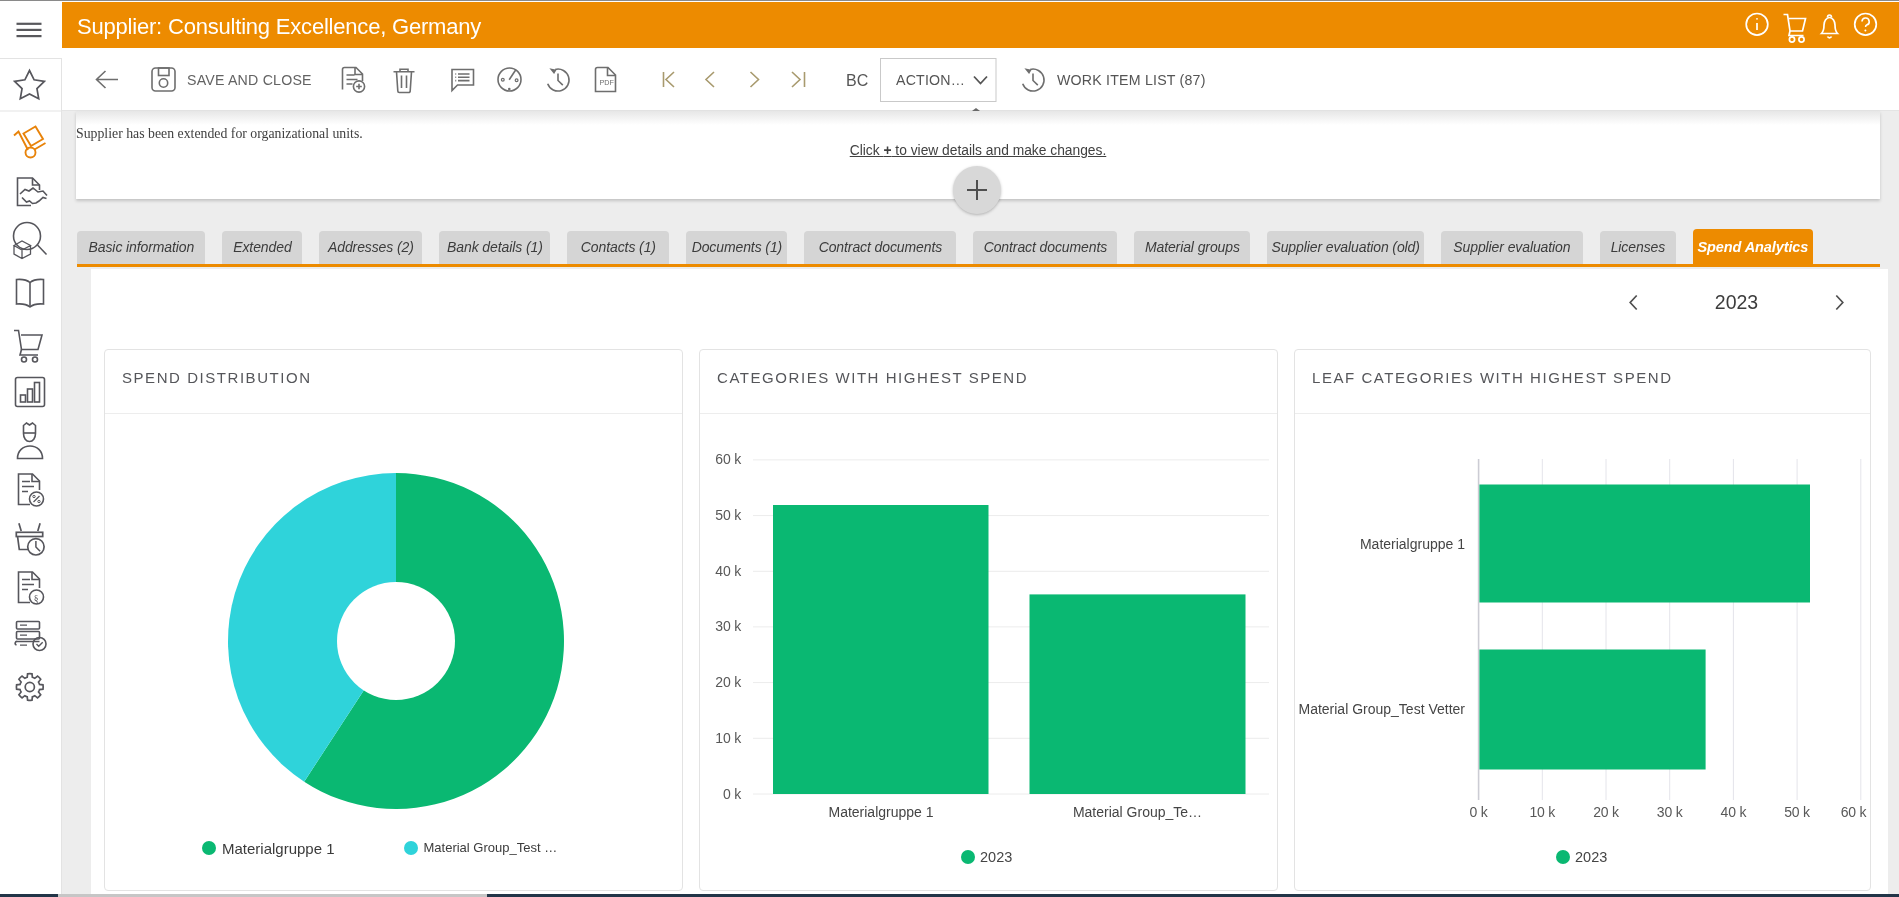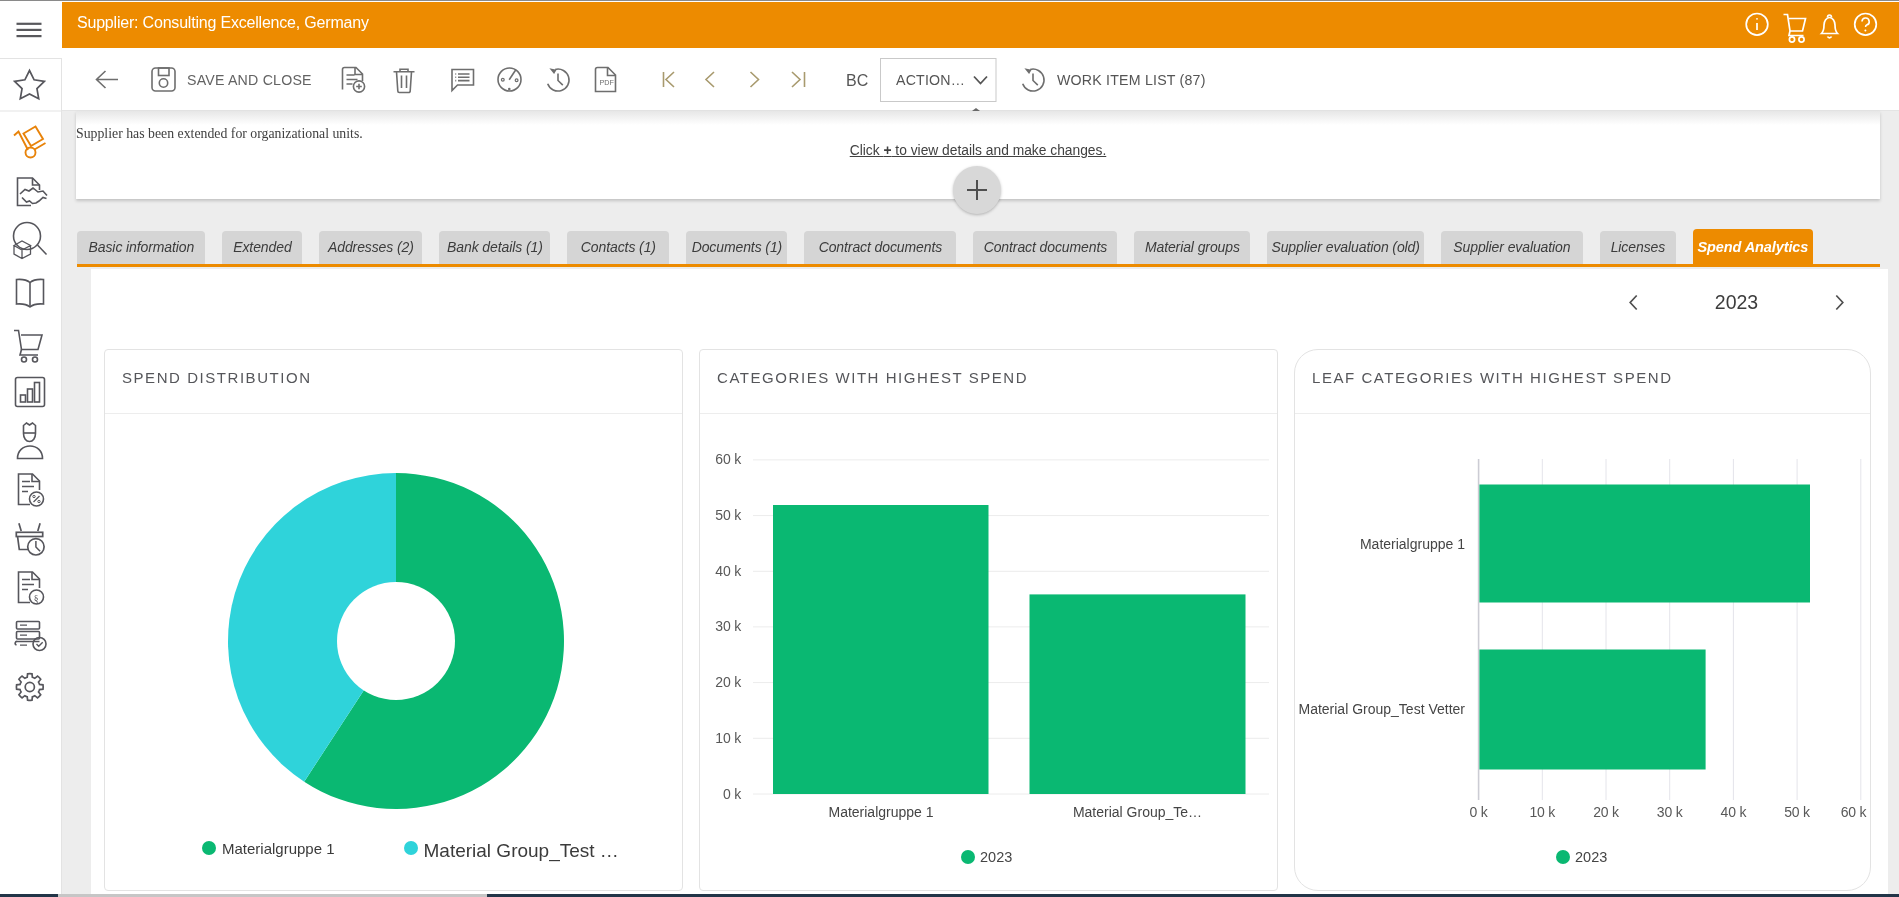--- a/index.html
+++ b/index.html
@@ -6,21 +6,21 @@
   html,body { width:1899px; height:897px; overflow:hidden; }
   body { font-family:"Liberation Sans", sans-serif; background:#fff; position:relative; }
   .abs { position:absolute; }
   svg { display:block; }
 
   
   #topline { left:0; top:0; width:1899px; height:1px; background:#8a8a8a; }
 
   
   #header { left:62px; top:2px; width:1837px; height:45.5px; background:#ed8b00; }
-  #header .title { position:absolute; left:15px; top:12px; font-size:16px; letter-spacing:-0.2px; color:#fff; }
+  #header .title { position:absolute; left:15px; top:12px; font-size:22px; letter-spacing:-0.2px; color:#fff; }
 
   
   #sidebar { left:0; top:1px; width:62px; height:896px; background:#fff; }
 
   
   #toolbar { left:62px; top:47.5px; width:1837px; height:63.5px; background:#fff; border-bottom:1px solid #e4e4e4; }
 
   
   #content { left:62px; top:111px; width:1837px; height:786px; background:#ededed; }
 
@@ -48,21 +48,21 @@
   
   #yearnav { position:absolute; top:21px; left:1533px; width:225px; height:30px; color:#444; }
   #yearnav .yr { position:absolute; left:0; right:0; text-align:center; font-size:19.5px; top:1px; color:#3d3d3d;}
 
   
   .card { position:absolute; top:80.5px; height:542px; background:#fff; border:1px solid #e3e3e3; border-radius:4px;padding-left:16px; }
   .card .ctitle { position:absolute; left:17px; top:19px; font-size:15px; letter-spacing:1.55px; color:#55565a; }
   .card .csep { position:absolute; left:0; right:0; top:63px; height:1px; background:#ededed; }
   #card1 { left:13px;   width:579px; }
   #card2 { left:608px;  width:579px; }
-  #card3 { left:1203px; width:577px;border-radius:24px; }
+  #card3 { left:1203px; width:577px; }
 
   
   #bottombar { left:0; top:893.5px; width:1899px; height:3.5px; background:#223548; }
   #bottomthumb { left:58px; top:893.5px; width:429px; height:3.5px; background:#c6c6c6; }
 </style>
 </head>
 <body>
   <div class="abs" id="topline"></div>
   <div class="abs" id="sidebar">
    <svg width="62" height="896" viewBox="0 0 62 896">
@@ -276,21 +276,21 @@
         <div class="ctitle">SPEND DISTRIBUTION</div>
         <div class="csep"></div>
         <svg id="donut" style="position:absolute;left:120.5px;top:120.5px;" width="340" height="340" viewBox="-170 -170 340 340">
           <path d="M0,-168 A168,168 0 1,1 -91.8,140.7 L0,0 Z" fill="#0ab872"></path>
           <path d="M-91.8,140.7 A168,168 0 0,1 0,-168 L0,0 Z" fill="#2fd3da"></path>
           <circle cx="0" cy="0" r="59" fill="#fff"></circle>
         </svg>
         <div style="position:absolute;left:97px;top:491px;width:14px;height:14px;border-radius:50%;background:#0ab872;"></div>
         <div style="position:absolute;left:117px;top:489.5px;font-size:15px;color:#3b3b3b;">Materialgruppe 1</div>
         <div style="position:absolute;left:298.5px;top:491px;width:14px;height:14px;border-radius:50%;background:#2fd3da;"></div>
-        <div style="position:absolute;left:318.5px;top:489.5px;font-size:19px;color:#3b3b3b;">Material Group_Test …</div>
+        <div style="position:absolute;left:318.5px;top:489.5px;font-size:13px;color:#3b3b3b;">Material Group_Test …</div>
       </div>
       <div class="card" id="card2">
         <div class="ctitle">CATEGORIES WITH HIGHEST SPEND</div>
         <div class="csep"></div>
         <svg id="chart2" style="position:absolute;left:0;top:0;" width="577" height="540" viewBox="0 0 577 540">
           <g stroke="#ececec" stroke-width="1">
             <line x1="53" y1="109.9" x2="569" y2="109.9"></line>
             <line x1="53" y1="165.6" x2="569" y2="165.6"></line>
             <line x1="53" y1="221.3" x2="569" y2="221.3"></line>
             <line x1="53" y1="276.9" x2="569" y2="276.9"></line>

